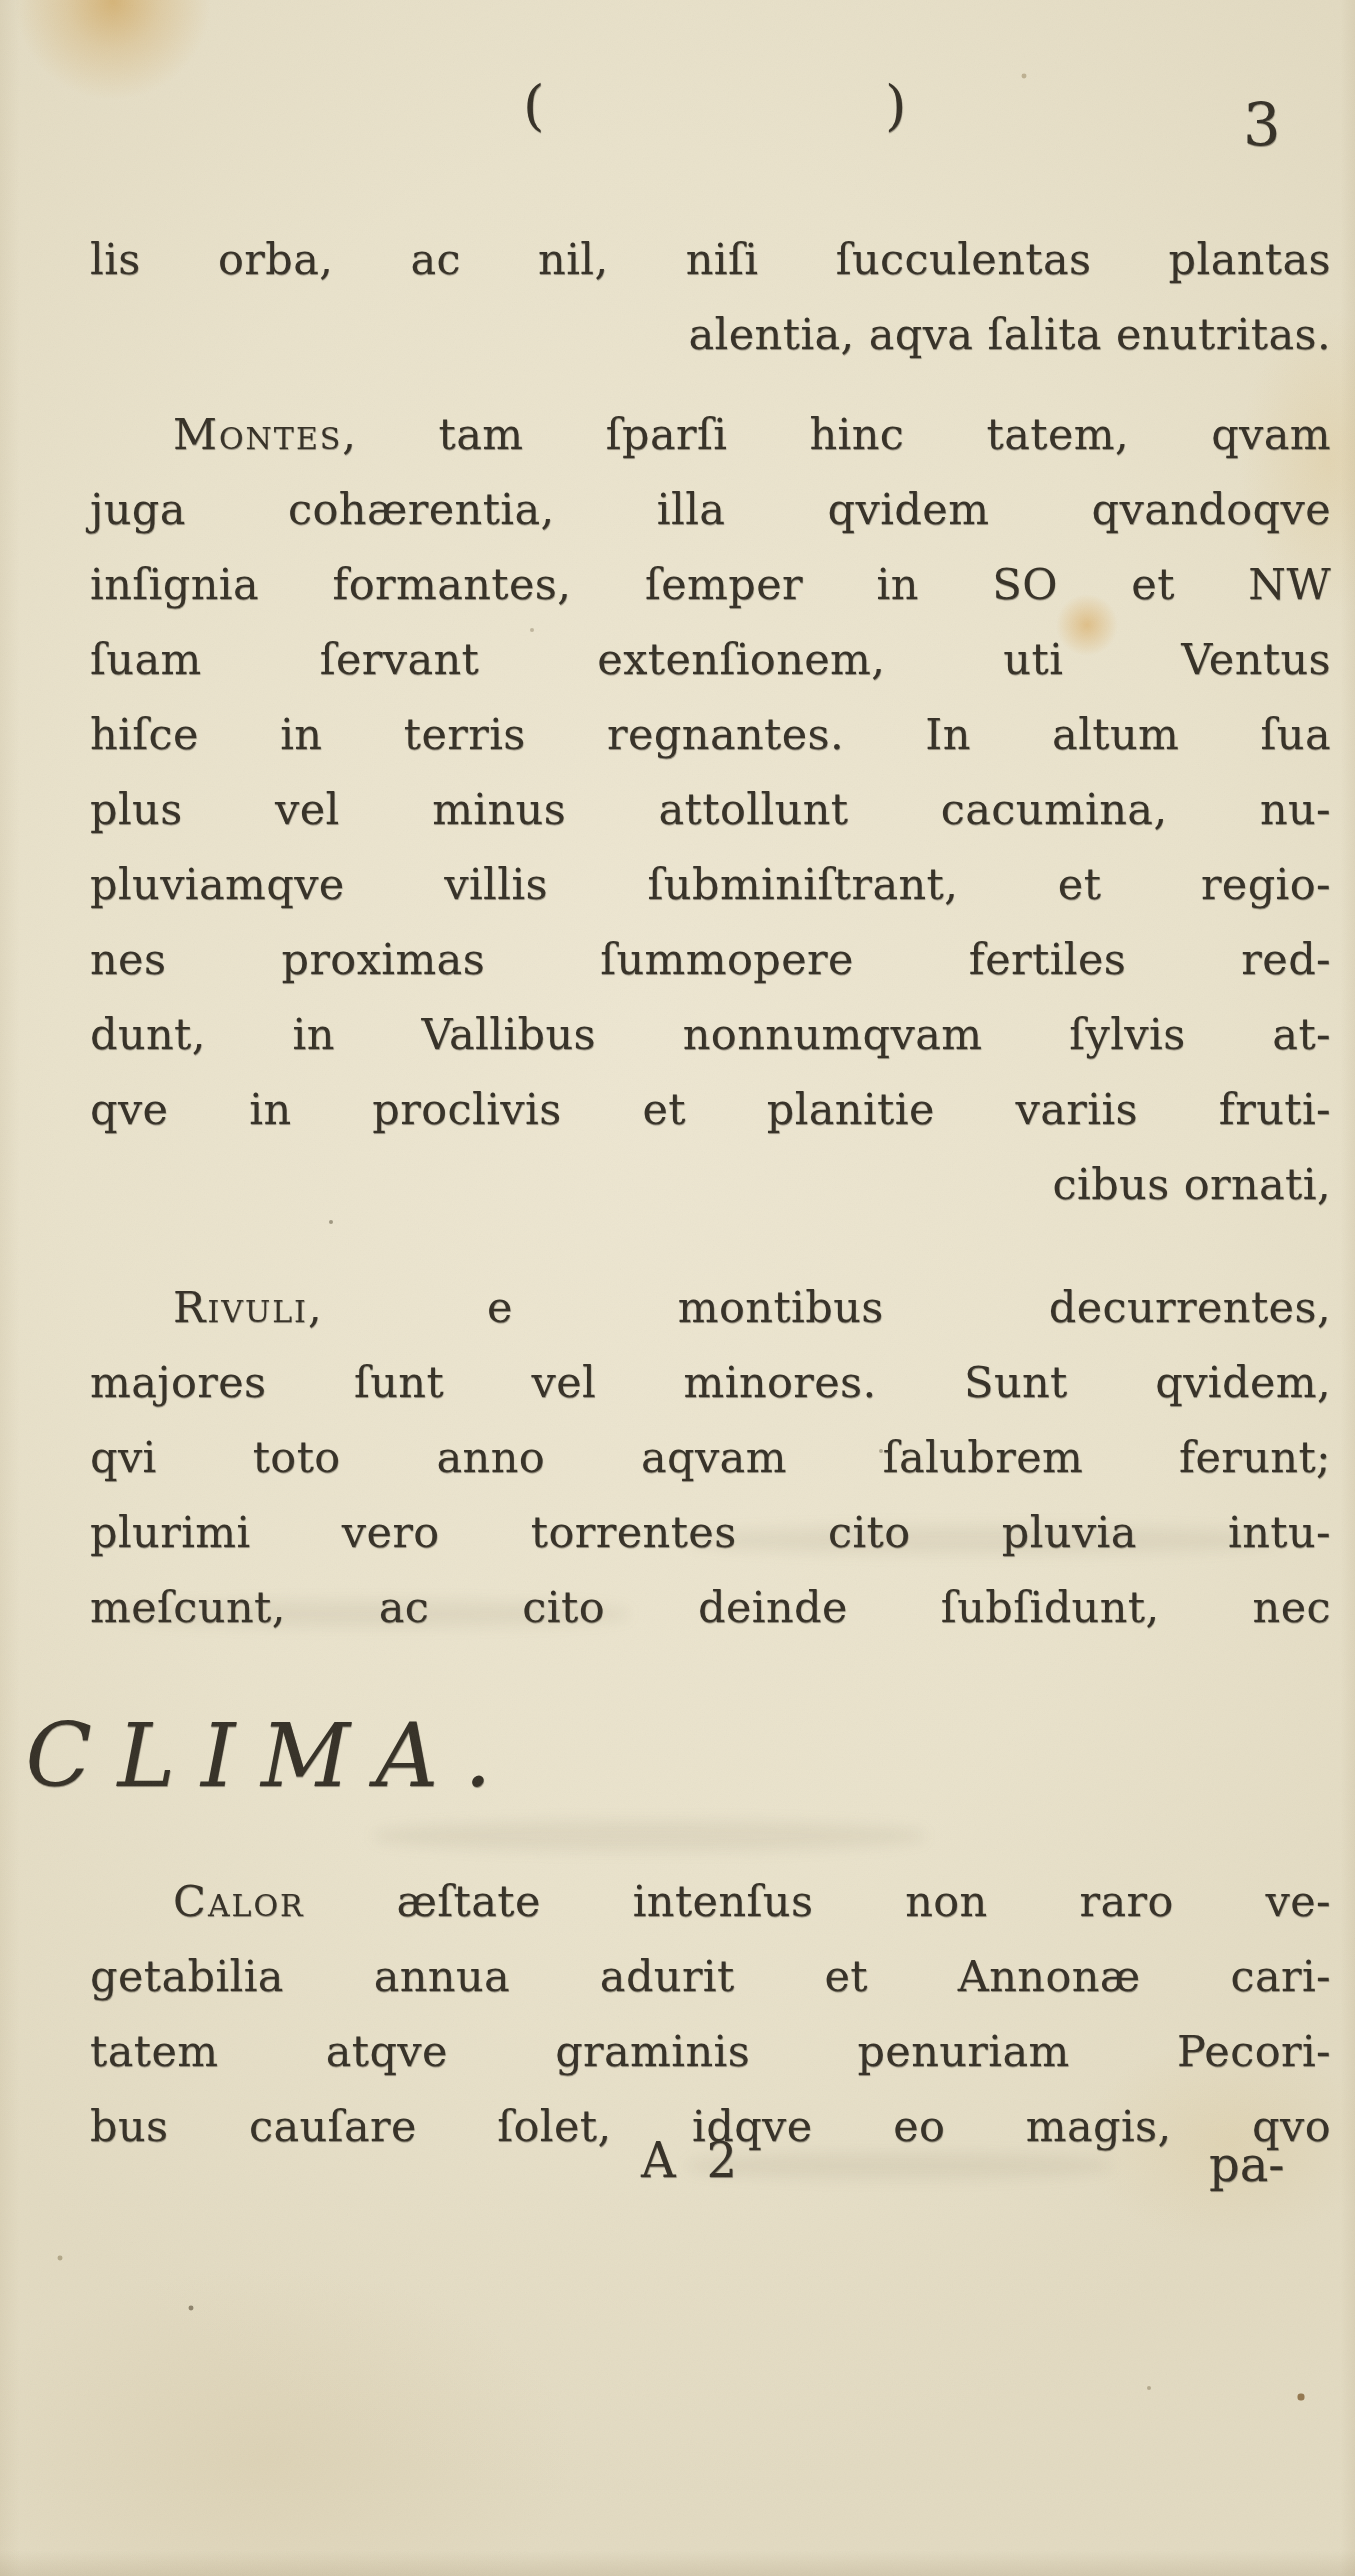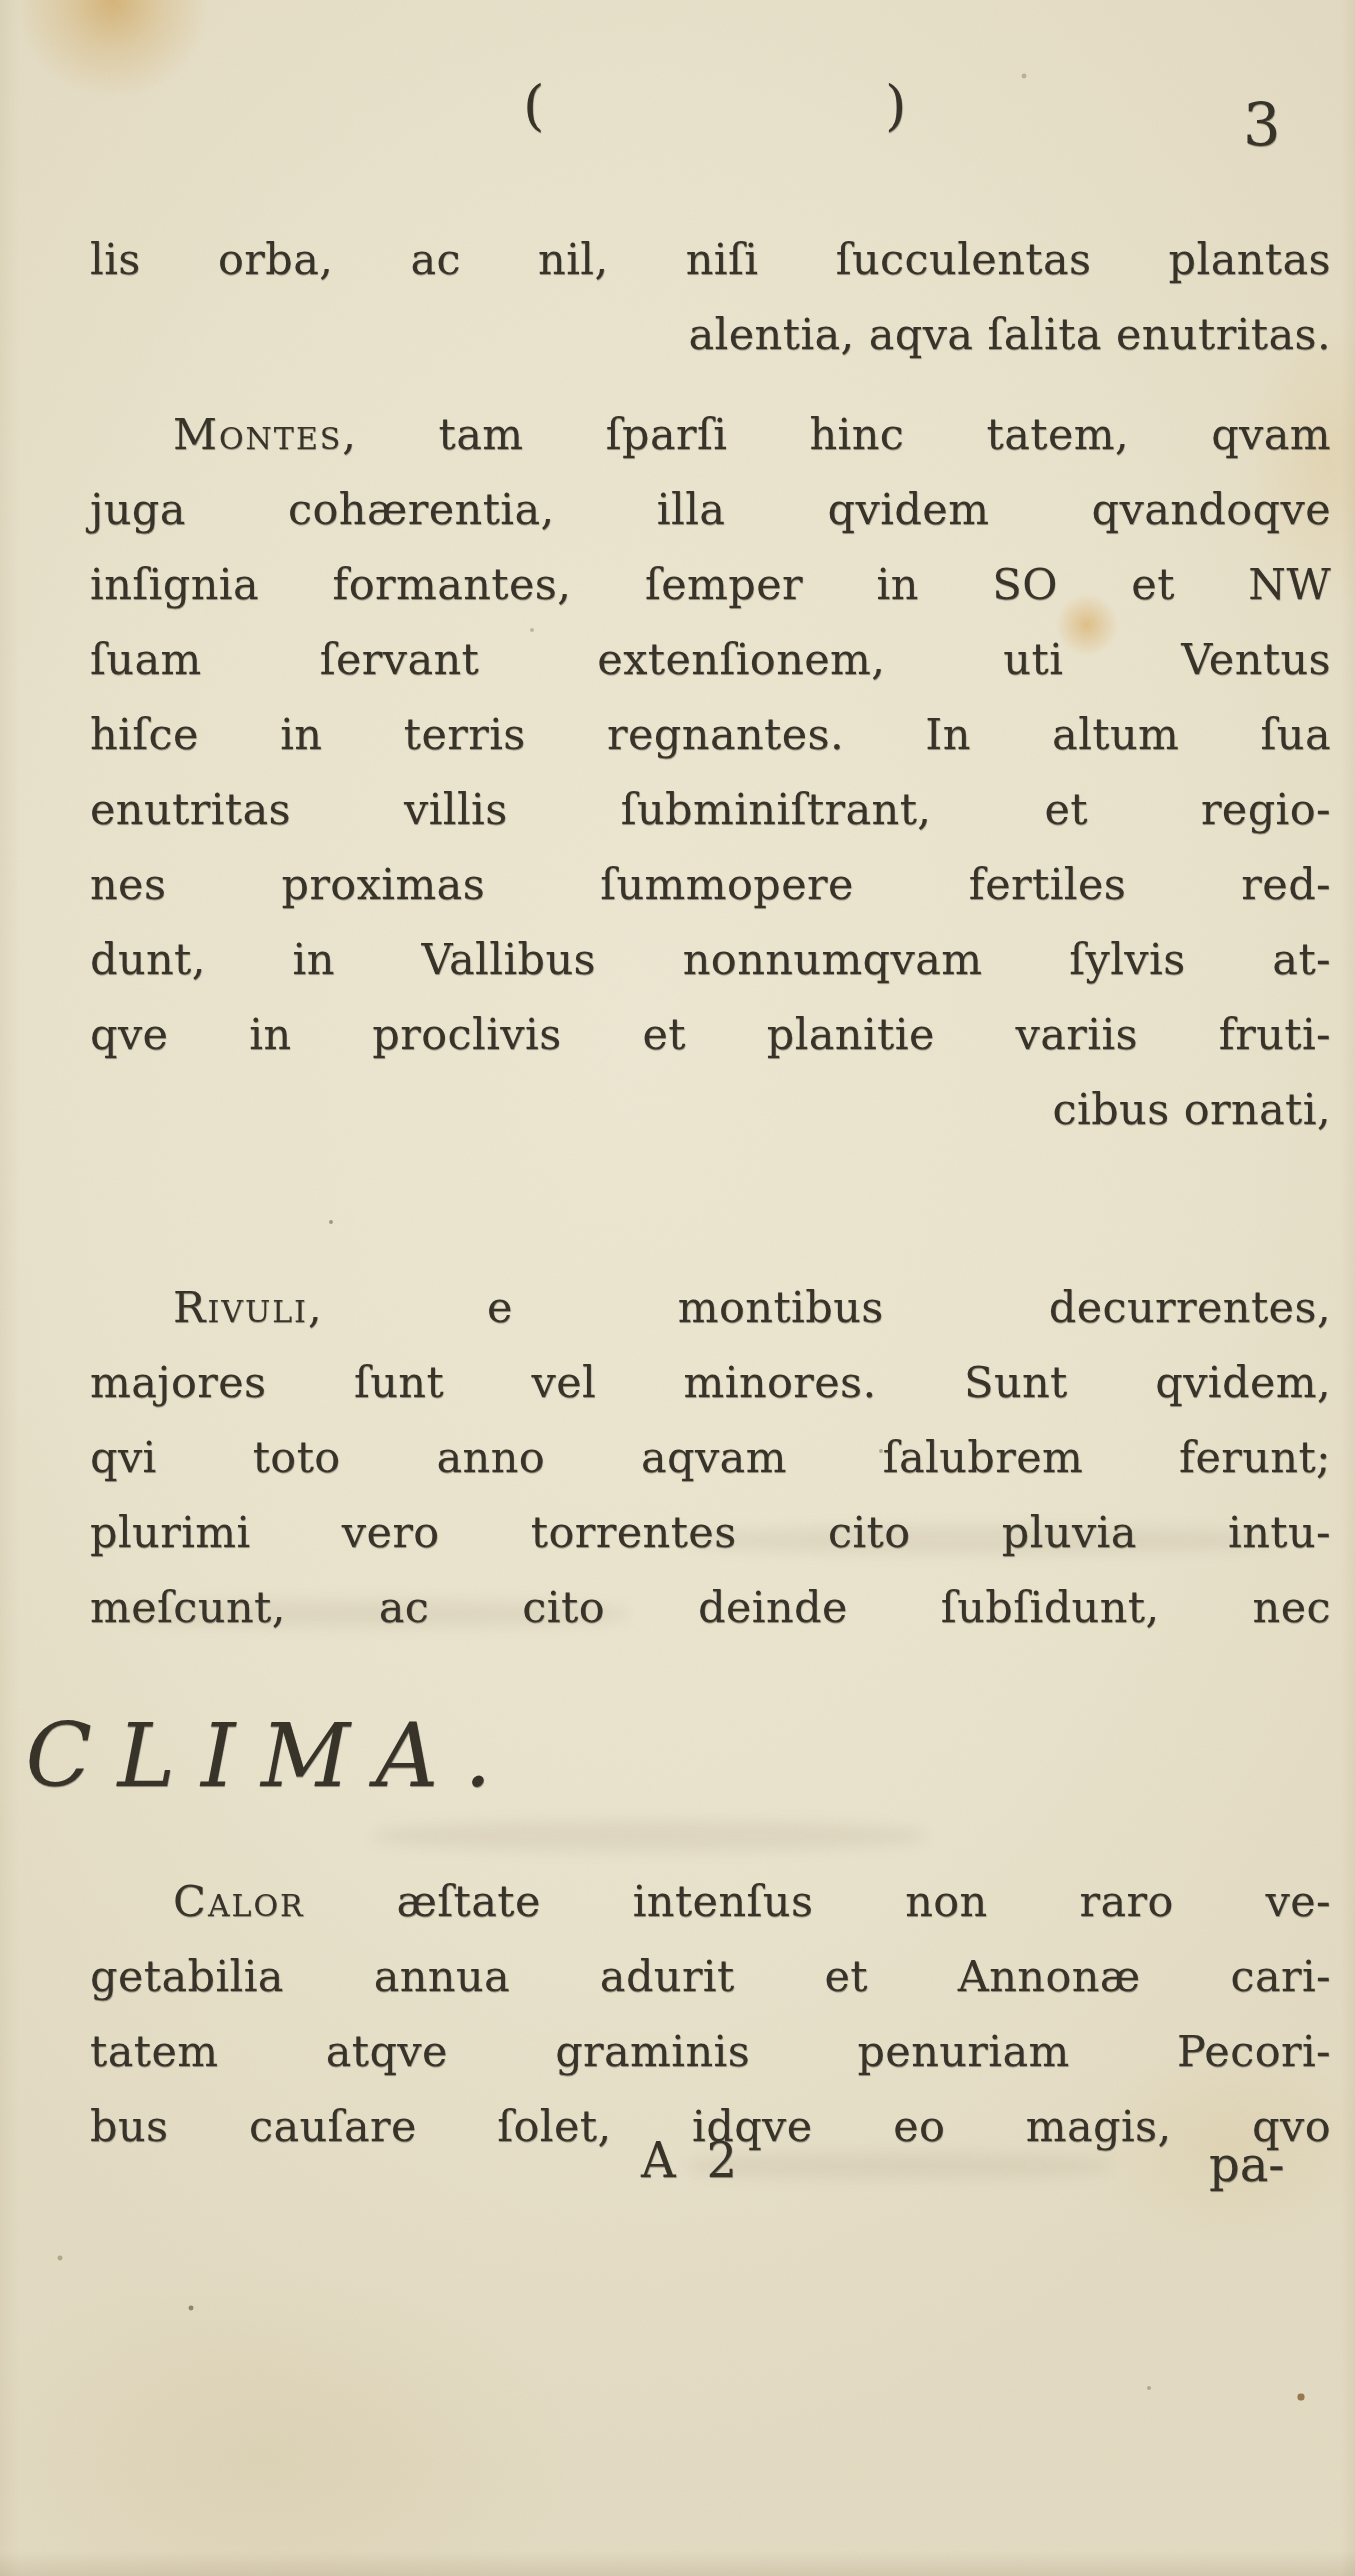--- a/index.html
+++ b/index.html
@@ -92,21 +92,22 @@
     <div class="line j"><span>lis orba, ac nil, niſi ſucculentas plantas</span></div>
     <div class="line"><span>alentia, aqva ſalita enutritas.</span></div>
   </div>
 
   <div class="bodytext p2 ink">
     <div class="line j indent"><span class="sc">Montes</span><span>, tam ſparſi hinc tatem, qvam</span></div>
     <div class="line j"><span>juga cohærentia, illa qvidem qvandoqve</span></div>
     <div class="line j"><span>inſignia formantes, ſemper in SO et NW</span></div>
     <div class="line j"><span>ſuam ſervant extenſionem, uti Ventus</span></div>
     <div class="line j"><span>hiſce in terris regnantes. In altum ſua</span></div>
-    <div class="line j"><span>enutritas villis ſubminiſtrant, et regio-</span></div>
+    <div class="line j"><span>plus vel minus attollunt cacumina, nu-</span></div>
+    <div class="line j"><span>pluviamqve villis ſubminiſtrant, et regio-</span></div>
     <div class="line j"><span>nes proximas ſummopere fertiles red-</span></div>
     <div class="line j"><span>dunt, in Vallibus nonnumqvam ſylvis at-</span></div>
     <div class="line j"><span>qve in proclivis et planitie variis fruti-</span></div>
     <div class="line"><span>cibus ornati,</span></div>
   </div>
 
   <div class="bodytext p3 ink">
     <div class="line j indent"><span class="sc">Rivuli</span><span>, e montibus decurrentes,</span></div>
     <div class="line j"><span>majores ſunt vel minores. Sunt qvidem,</span></div>
     <div class="line j"><span>qvi toto anno aqvam ſalubrem ferunt;</span></div>

